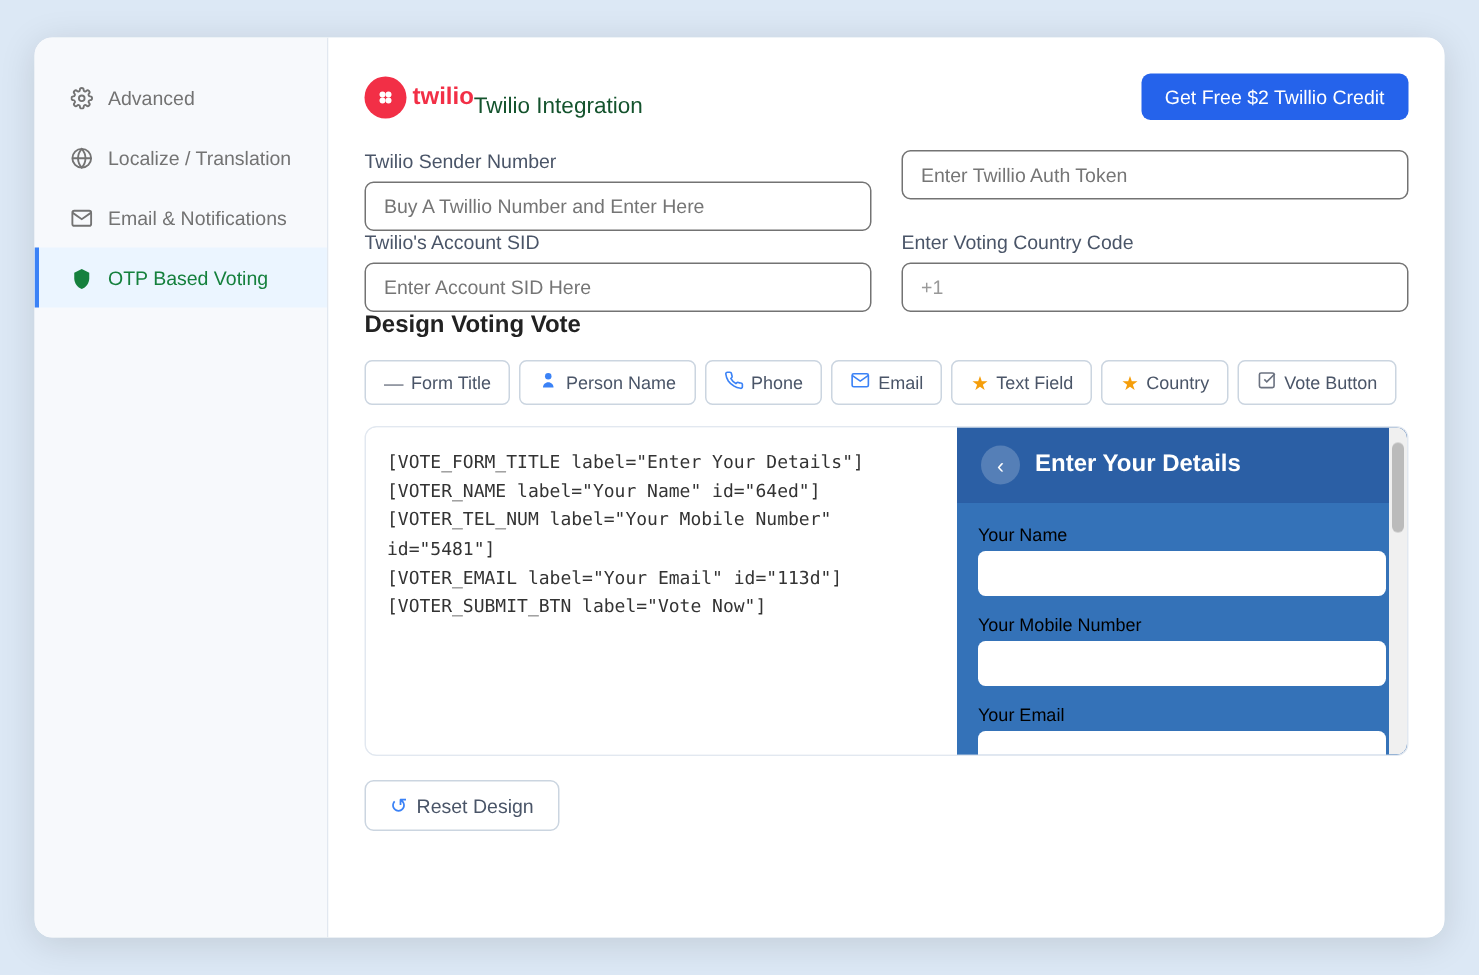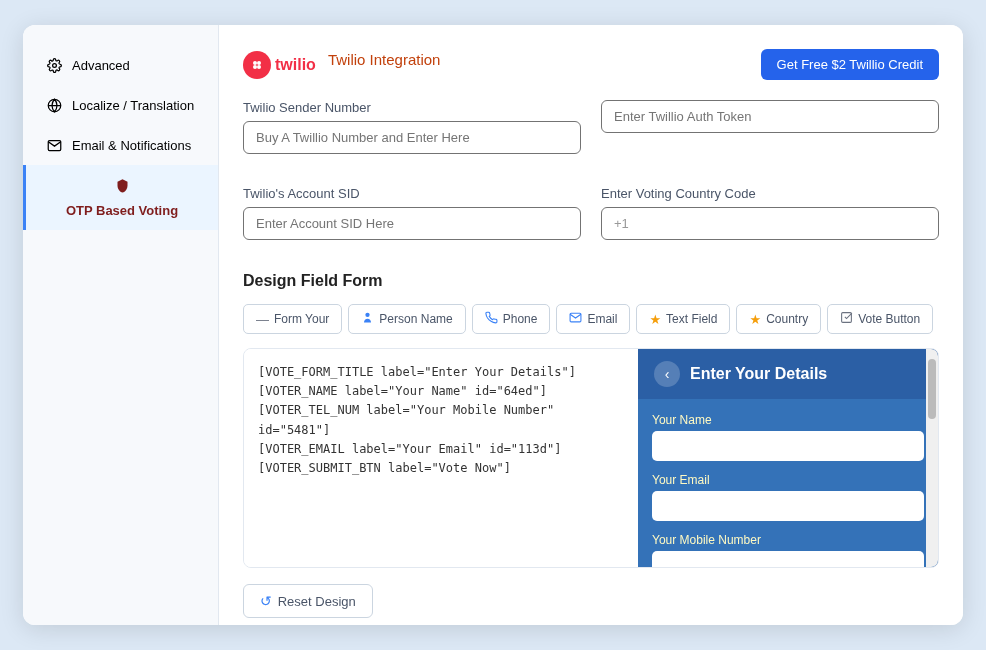--- a/index.html
+++ b/index.html
@@ -30,31 +30,30 @@
       border-right: 1px solid #e2e8f0;
       padding: 20px 0;
       flex-shrink: 0;
     }
     .sidebar-item {
       display: flex;
       align-items: center;
       gap: 10px;
       padding: 12px 20px;
       cursor: pointer;
-      color: #000000;
+      color: #737373;
       font-size: 13px;
       border-left: 3px solid transparent;
       transition: background 0.15s;
     }
     .sidebar-item.active {
       border-left-color: #3b82f6;
       background: #ebf5ff;
-      color: #7f1d1d;
-      font-weight: 700;
-      flex-direction: column;
+      color: #15803d;
+      font-weight: 400;
     }
     .sidebar-icon {
       width: 16px;
       height: 16px;
       display: flex;
       align-items: center;
       justify-content: center;
       color: inherit;
       flex-shrink: 0;
     }
@@ -67,22 +66,22 @@
     }
     
     .twilio-header {
       display: flex;
       align-items: center;
       justify-content: space-between;
       margin-bottom: 20px;
     }
     .twilio-logo-area {
       display: flex;
-      align-items: flex-start;
-      gap: 12px;
+      align-items: flex-end;
+      gap: 0;
     }
     .twilio-logo {
       display: flex;
       align-items: center;
       gap: 4px;
     }
     .twilio-circle {
       width: 28px;
       height: 28px;
       border-radius: 50%;
@@ -91,37 +90,37 @@
       align-items: center;
       justify-content: center;
     }
     .twilio-brand-text {
       font-size: 16px;
       font-weight: 600;
       color: #f22f46;
     }
     .twilio-integration-text {
       font-size: 15px;
-      color: #c2410c;
+      color: #14532d;
     }
     .btn-twilio {
       background: #2563eb;
       color: #fff;
       border: none;
       border-radius: 6px;
       padding: 8px 16px;
       font-size: 13px;
       cursor: pointer;
       font-weight: 500;
     }
     
     .form-row {
       display: flex;
       gap: 20px;
-      margin-bottom: 32px;
+      margin-bottom: 0;
     }
     .form-group {
       flex: 1;
       display: flex;
       flex-direction: column;
       gap: 6px;
     }
     .form-label {
       font-size: 13px;
       color: #4a5568;
@@ -230,21 +229,21 @@
       flex: 1;
       background: #3472b8;
       padding: 14px;
       display: flex;
       flex-direction: column;
       gap: 12px;
       overflow-y: auto;
     }
     .preview-field-label {
       font-size: 12px;
-      color: #fef9c3;
+      color: #000000;
       margin-bottom: 4px;
     }
     .preview-input {
       background: #fff;
       border: none;
       border-radius: 5px;
       padding: 8px 10px;
       width: 100%;
       font-size: 12px;
       height: 30px;
@@ -364,26 +363,26 @@
       <div class="form-group">
         <label class="form-label">Twilio's Account SID</label>
         <input class="form-input" type="text" placeholder="Enter Account SID Here" style="">
       </div>
       <div class="form-group">
         <label class="form-label">Enter Voting Country Code</label>
         <input class="form-input" type="text" value="+1" style="">
       </div>
     </div>
 
-    <div class="design-title">Design Field Form</div>
+    <div class="design-title">Design Voting Vote</div>
 
     <div class="form-buttons-row">
       <button class="form-btn minus-icon">
         <span class="btn-icon">—</span>
-        <span>Form Your</span>
+        <span>Form Title</span>
       </button>
       <button class="form-btn person-icon">
         <span class="btn-icon">
           <svg width="13" height="13" viewBox="0 0 24 24" fill="#3b82f6">
               <circle cx="12" cy="7" r="4"></circle>
               <path d="M5.5 21c0-3.59 2.91-6.5 6.5-6.5s6.5 2.91 6.5 6.5"></path>
             </svg>
         </span>
         <span>Person Name</span>
       </button>
@@ -434,25 +433,25 @@
         <div class="preview-header">
           <button class="preview-back-btn">‹</button>
           <span>Enter Your Details</span>
         </div>
         <div class="preview-body">
           <div>
             <div class="preview-field-label">Your Name</div>
             <div class="preview-input"></div>
           </div>
           <div>
-            <div class="preview-field-label">Your Email</div>
+            <div class="preview-field-label">Your Mobile Number</div>
             <div class="preview-input"></div>
           </div>
           <div>
-            <div class="preview-field-label">Your Mobile Number</div>
+            <div class="preview-field-label">Your Email</div>
             <div class="preview-input"></div>
           </div>
         </div>
         <div class="scrollbar-panel">
           <div class="scrollbar-thumb"></div>
         </div>
       </div>
     </div>
 
     <div class="bottom-actions">

